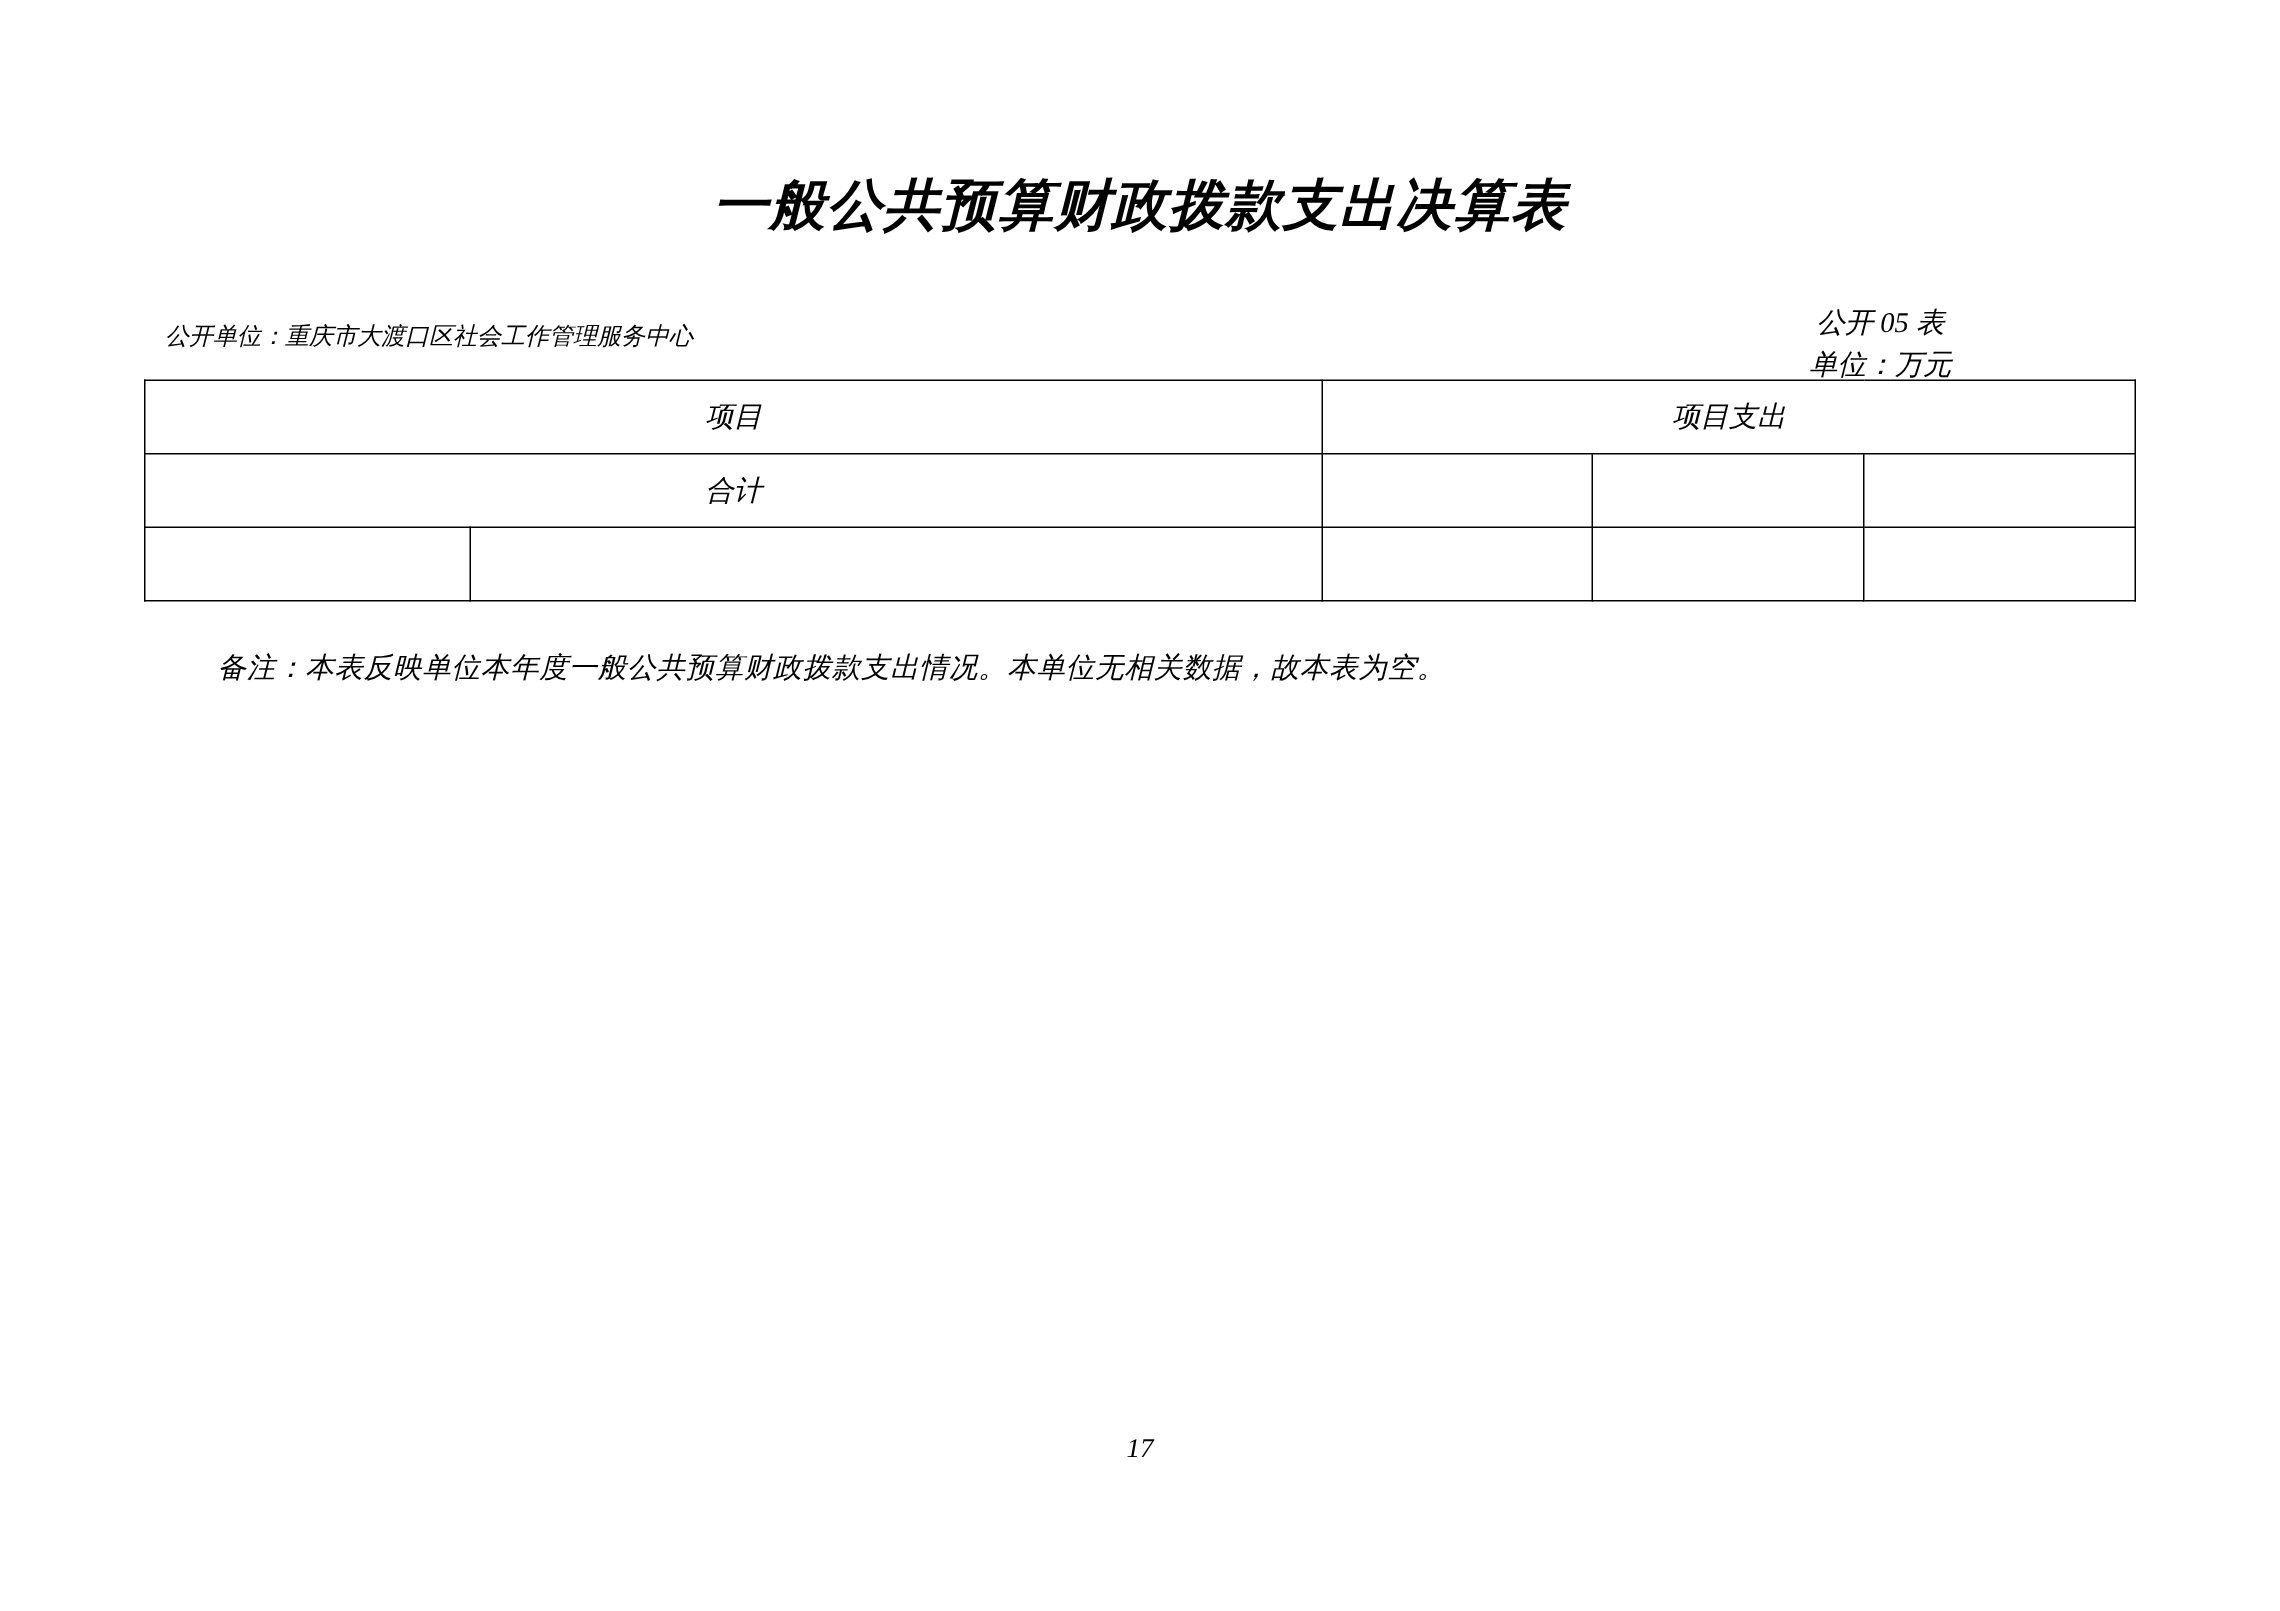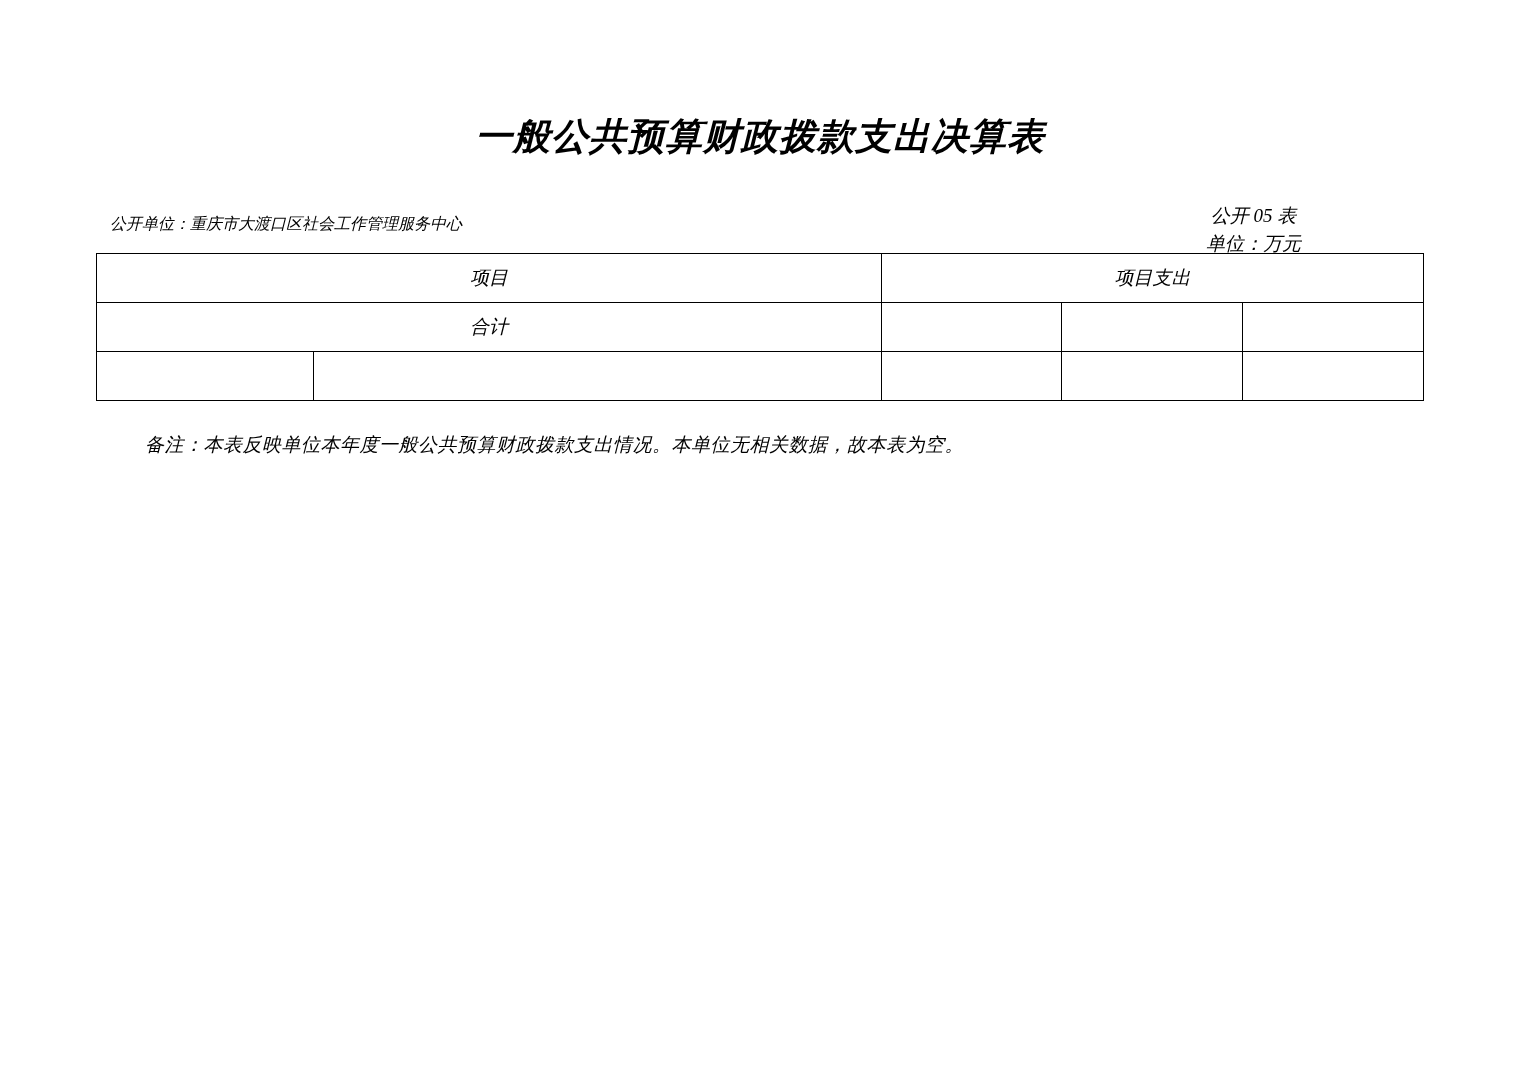--- a/index.html
+++ b/index.html
@@ -120,14 +120,15 @@
         <td class="tall"></td>
         <td class="tall"></td>
         <td class="tall"></td>
         <td class="tall"></td>
       </tr>
     </tbody>
   </table>
 
   <div class="note">备注：本表反映单位本年度一般公共预算财政拨款支出情况。本单位无相关数据，故本表为空。</div>
 
+  <div class="page-number">17</div>
 
 </div>
 
 </body></html>

